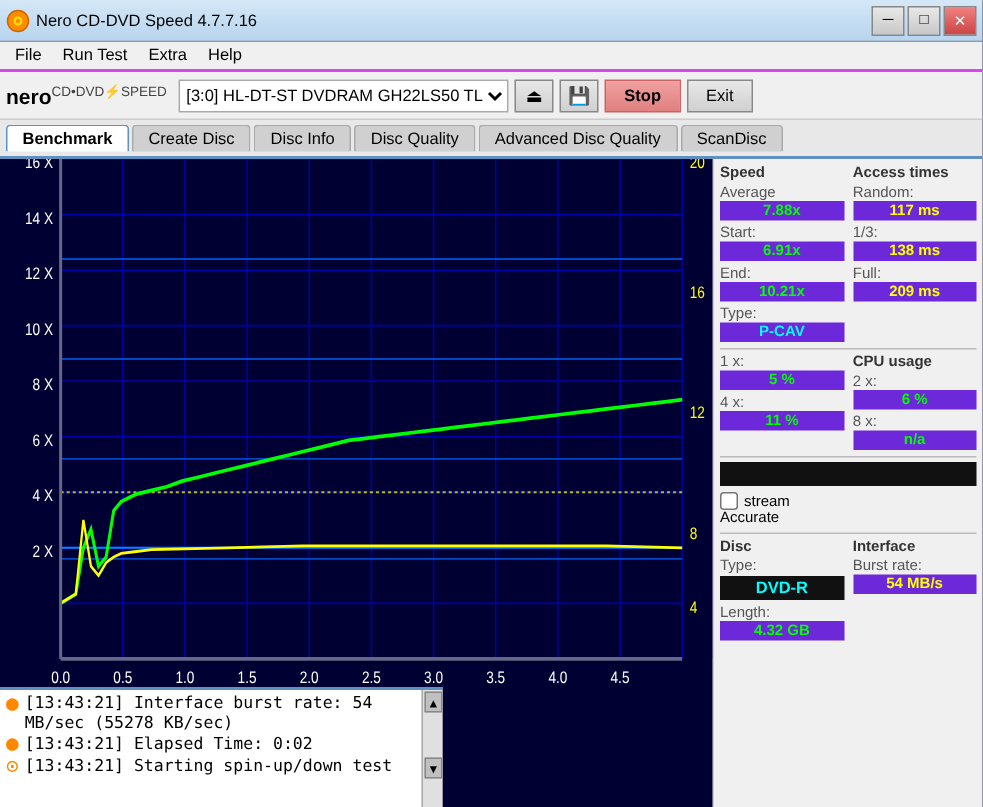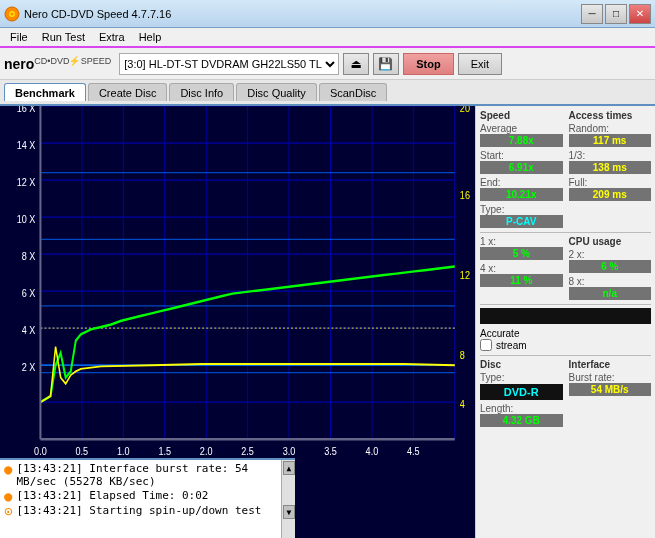--- a/index.html
+++ b/index.html
@@ -117,21 +117,21 @@
       width: 180px;
       background: #f0f0f0;
       border-left: 1px solid #ccc;
       padding: 4px;
       font-size: 10px;
       overflow-y: auto;
     }
     .stat-header { font-weight: bold; font-size: 10px; margin-bottom: 2px; color: #333; }
     .stat-label { color: #555; font-size: 10px; }
     .stat-value {
-      background: #737373;
+      background: #6d28d9;
       color: #00ff00;
       font-size: 10px;
       font-weight: bold;
       padding: 1px 4px;
       min-width: 50px;
       text-align: center;
     }
     .stat-value.yellow { color: #ffff00; }
     .stat-value.cyan { color: #00ffff; }
     
@@ -217,20 +217,21 @@
   <div class="toolbar-icon-btn">💾</div>
   <button class="toolbar-btn stop-btn">Stop</button>
   <button class="toolbar-btn">Exit</button>
 </div>
 
 <div class="tab-bar">
   <div class="tab active">Benchmark</div>
   <div class="tab">Create Disc</div>
   <div class="tab">Disc Info</div>
   <div class="tab">Disc Quality</div>
+  <div class="tab">Advanced Disc Quality</div>
   <div class="tab">ScanDisc</div>
 </div>
 
 <div class="main-content">
 
   <div class="chart-area">
 
     <svg class="chart-svg" viewBox="0 0 470 350" preserveAspectRatio="none">
 
       <rect width="470" height="270" fill="#000033"></rect>
@@ -359,25 +360,25 @@
           <div class="stat-value">6 %</div>
           <div class="stat-label" style="margin-top:3px;">8 x:</div>
           <div class="stat-value">n/a</div>
         </div>
       </div>
     </div>
 
     <div style="border-top:1px solid #bbb; margin-top:4px; padding-top:3px;">
       <div style="background:#111; height:16px; margin-bottom:4px;"></div>
       <div style="display:flex;align-items:center;gap:4px;">
-        <div>Accurate</div>
-      </div>
-      <div style="display:flex;align-items:center;gap:4px;">
         <input type="checkbox" class="small-checkbox" style="">
         <span>stream</span>
+      </div>
+      <div style="display:flex;align-items:center;gap:4px;">
+        <div>Accurate</div>
       </div>
     </div>
 
     <div style="border-top:1px solid #bbb; margin-top:4px; padding-top:3px;">
       <div class="two-col">
         <div class="col">
           <div class="stat-header">Disc</div>
           <div class="stat-label">Type:</div>
           <span class="disc-type-value">DVD-R</span>
           <div class="stat-label" style="margin-top:3px;">Length:</div>

